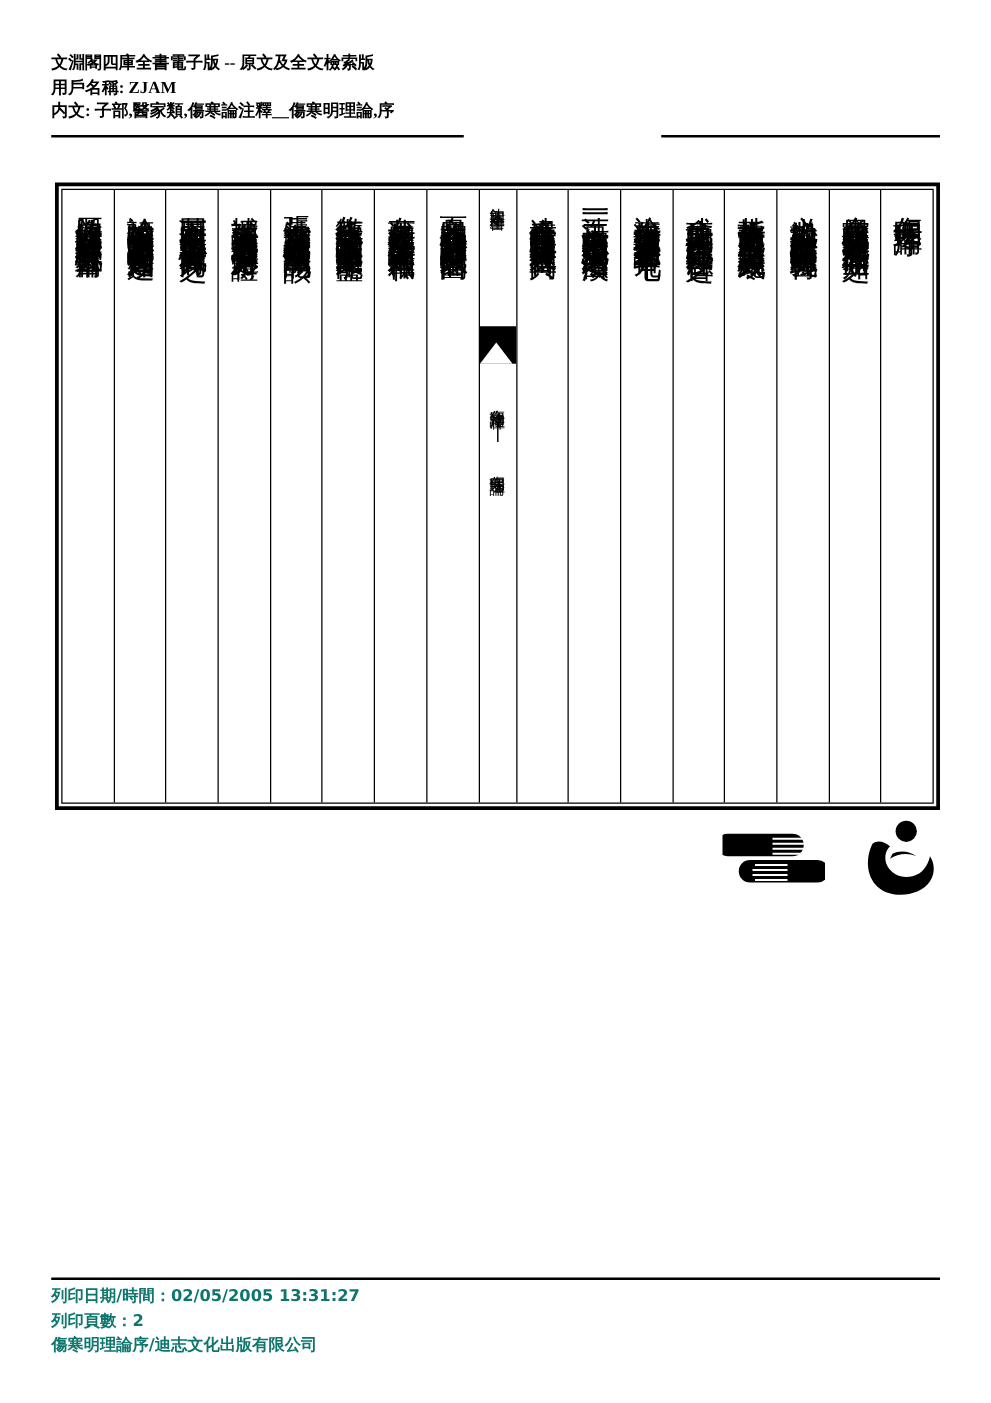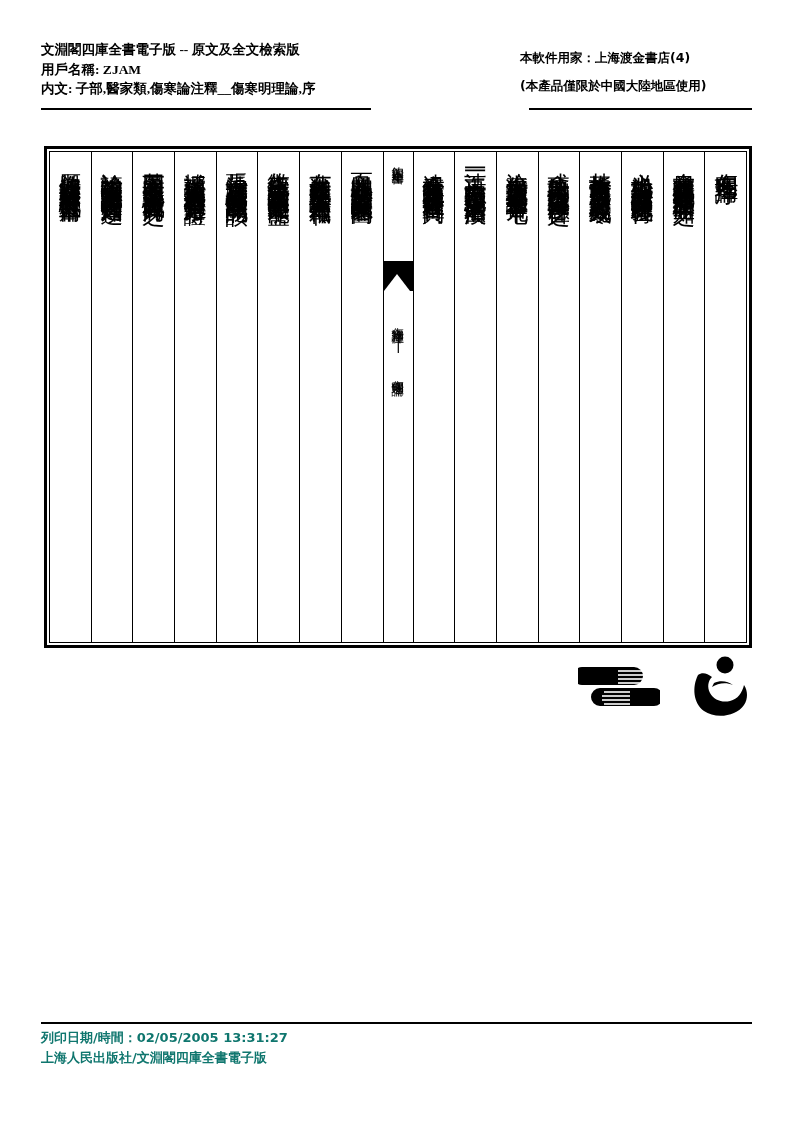--- a/index.html
+++ b/index.html
@@ -211,24 +211,20 @@
   }
 </style>
 </head>
 <body>
 
 <div id="header">
   <div class="hdr-left">
     <div>文淵閣四庫全書電子版 -- 原文及全文檢索版</div>
     <div>用戶名稱: ZJAM</div>
     <div>内文: 子部,醫家類,傷寒論注釋__傷寒明理論,序</div>
-  </div>
-  <div class="hdr-right">
-    <div>本軟件用家：上海渡金書店(4)</div>
-    <div class="line2">(本產品僅限於中國大陸地區使用)</div>
   </div>
   <div id="header-rule-left"></div>
   <div id="header-rule-right"></div>
 </div>
 
 <div id="bookframe">
   <div id="bookframe-inner">
 
     <div class="bcol title">
       <div class="ctext">傷寒明理論序</div>
@@ -315,14 +311,15 @@
              C54 38 50 44 42 46 C34 48 26 45 22 38 C19 32 20 26 24 22
              C19 18 14 17 10 20 Z" fill="#000"></path>
     <path d="M24 32 C30 28 38 27 45 30 C40 26 32 25 26 28 Z" fill="#000"></path>
     <path d="M12 44 C18 56 34 60 46 55 C36 62 18 58 12 44 Z" fill="#000"></path>
   </svg>
 </div>
 
 <div id="footer-rule"></div>
 <div id="footer">
   <div>列印日期/時間：02/05/2005 13:31:27</div>
-  <div>上海人民出版社/文淵閣四庫全書電子版</div>
+  <div>列印頁數：2</div>
+  <div>傷寒明理論序/迪志文化出版有限公司</div>
 </div>
 
 </body></html>

